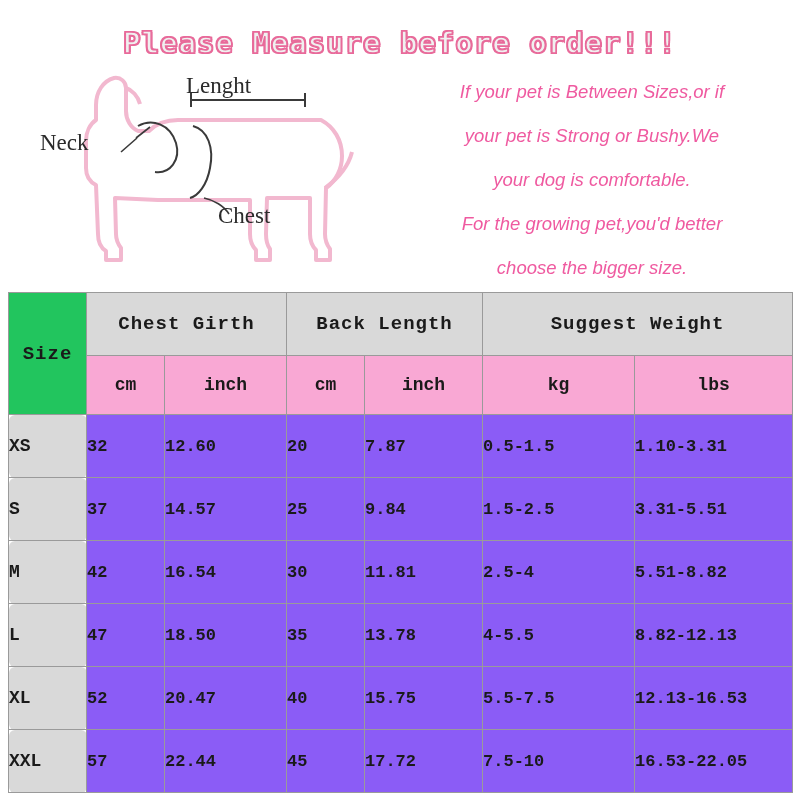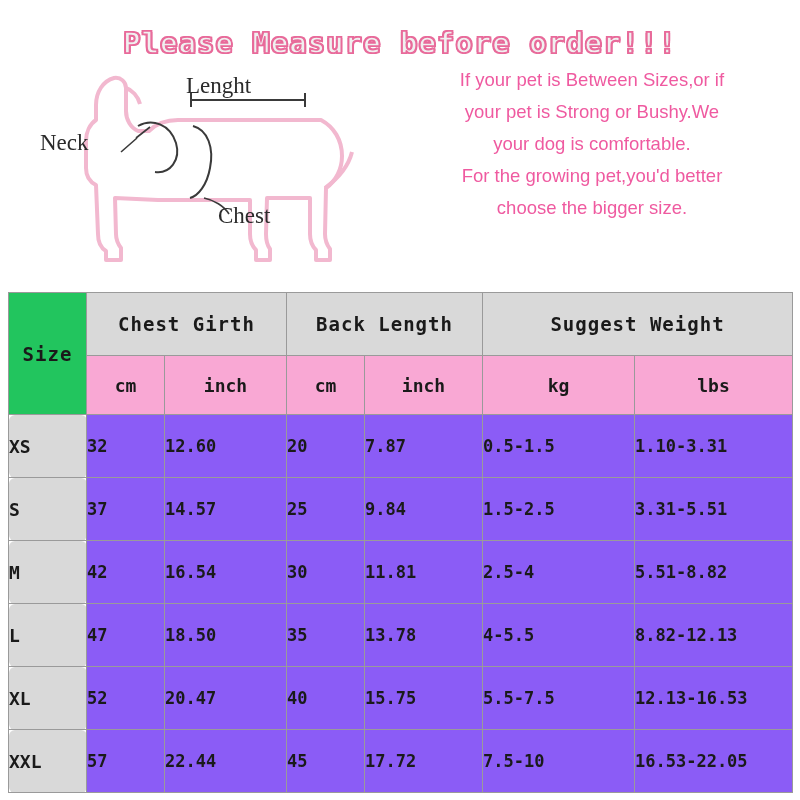--- a/index.html
+++ b/index.html
@@ -70,38 +70,39 @@
     top: 64px;
     left: 396px;
     width: 392px;
     text-align: center;
     color: #ef5aa0;
     font-family: "Liberation Sans", sans-serif;
     font-size: 18.5px;
     line-height: 32px;
     font-weight: 500;
   }
-  .note p { margin: 0; }
+  .note p { margin: 12px; font-style: italic; }
 
   
   .size-table {
     position: absolute;
     top: 292px;
     left: 8px;
     width: 784px;
     border-collapse: collapse;
     font-family: "DejaVu Sans Mono", monospace;
     table-layout: fixed;
   }
   .size-table td, .size-table th {
     border: 1px solid #9a9a9a;
     color: #1a1a1a;
     font-weight: bold;
     font-size: 17px;
     padding: 0;
+    font-family: Liberation Mono, monospace;
   }
   .size-table .grouphead {
     background: #d9d9d9;
     height: 62px;
     font-size: 19px;
     letter-spacing: 1px;
   }
   .size-table .subhead {
     background: #f9a8d4;
     height: 58px;

